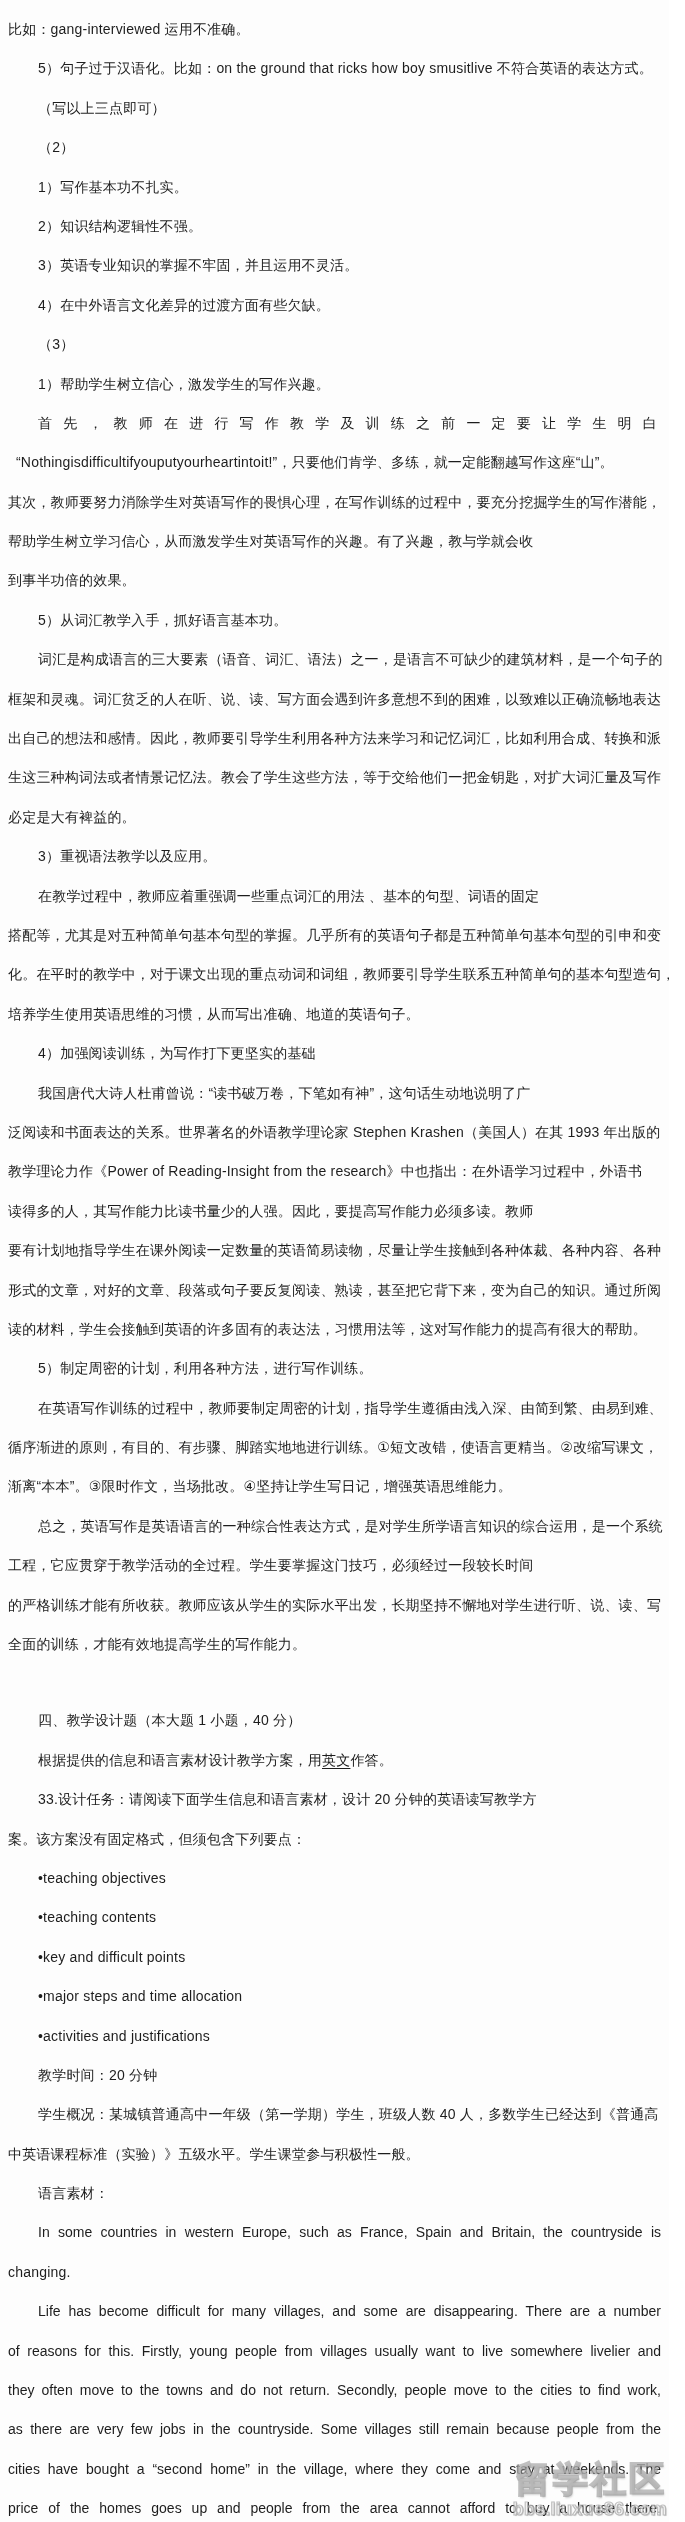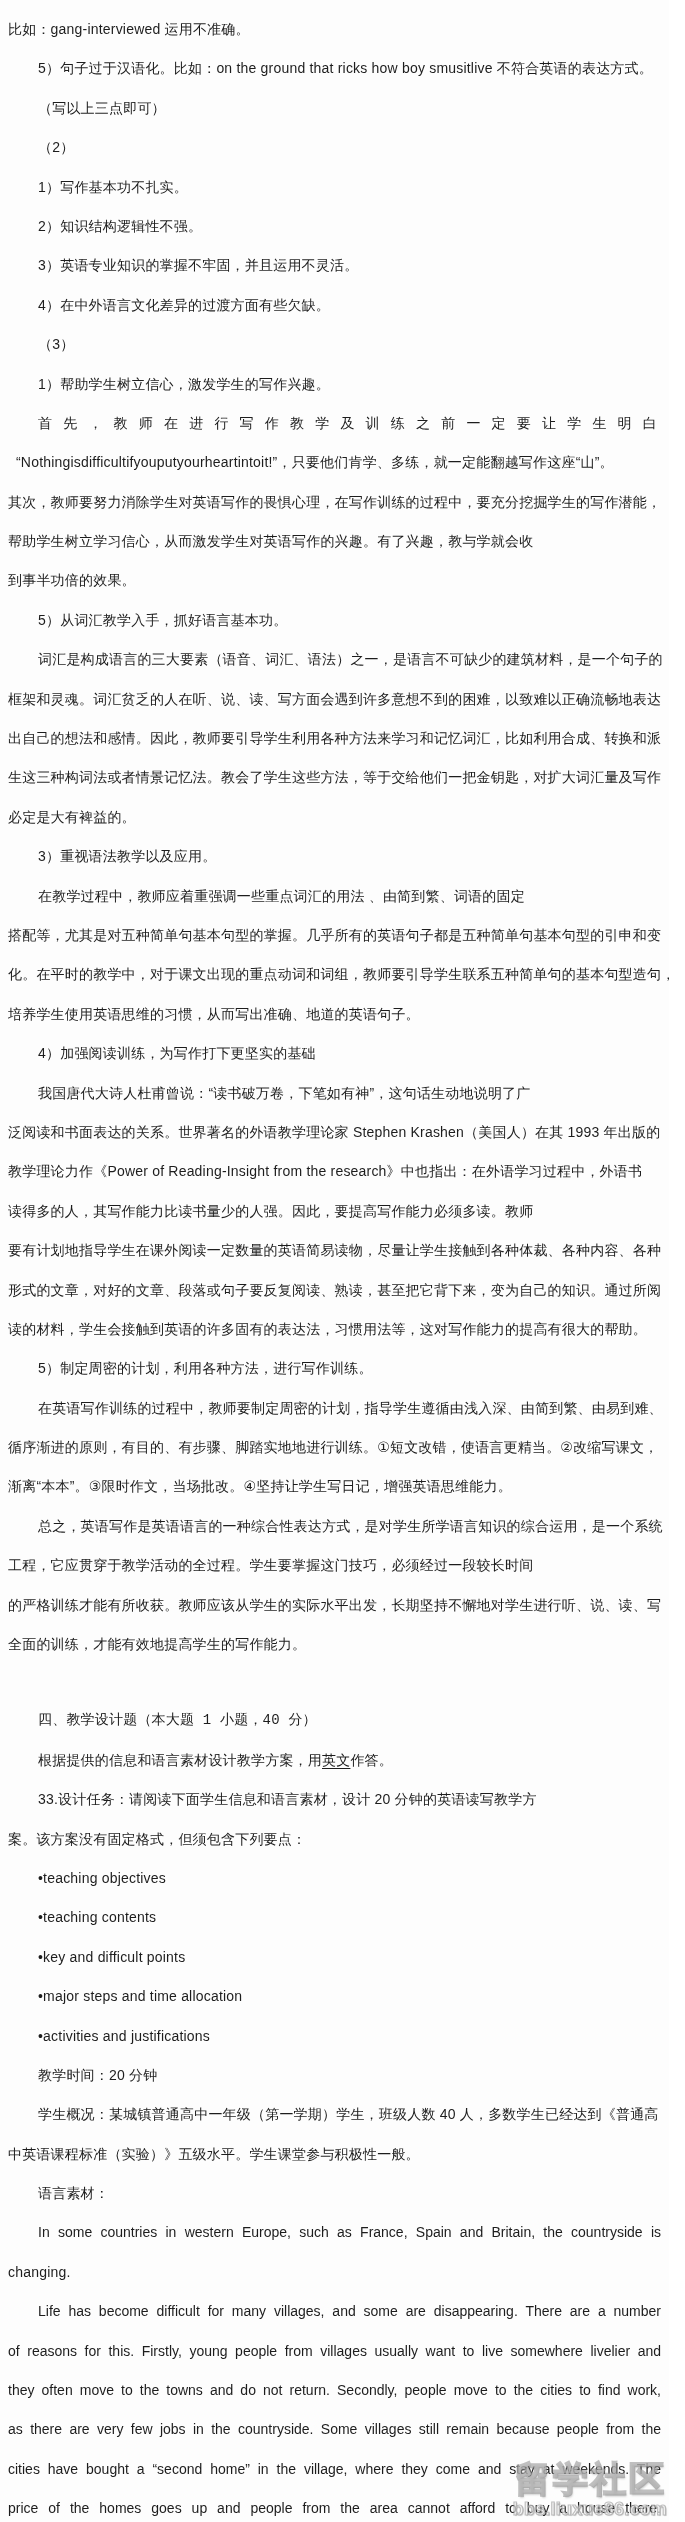--- a/index.html
+++ b/index.html
@@ -17,21 +17,21 @@
   .inner{padding-top:10px;}
   .ln{
     height:39.4px;
     line-height:39.4px;
     white-space:nowrap;
     overflow:hidden;
   }
   .ind0{padding-left:8px;padding-right:6px;}
   .ind1{padding-left:38px;padding-right:16px;}
   .indq{padding-left:16px;padding-right:6px;}
-  .gap{margin-top:37px;font-family:Liberation Mono, monospace;}
+  .gap{margin-top:37px;}
   .spread{text-align:justify;text-align-last:justify;padding-right:12px;}
   .ejust{text-align:justify;text-align-last:justify;padding-right:8px;letter-spacing:0;}
   .u{text-decoration:underline;text-underline-offset:3px;}
   .wm{
     position:absolute;
     right:2px;
     bottom:2px;
     text-align:right;
     font-weight:900;
     pointer-events:none;
@@ -72,21 +72,21 @@
     <div class="ln ind0">其次，教师要努力消除学生对英语写作的畏惧心理，在写作训练的过程中，要充分挖掘学生的写作潜能，</div>
     <div class="ln ind0">帮助学生树立学习信心，从而激发学生对英语写作的兴趣。有了兴趣，教与学就会收</div>
     <div class="ln ind0">到事半功倍的效果。</div>
     <div class="ln ind1">5）从词汇教学入手，抓好语言基本功。</div>
     <div class="ln ind1">词汇是构成语言的三大要素（语音、词汇、语法）之一，是语言不可缺少的建筑材料，是一个句子的</div>
     <div class="ln ind0">框架和灵魂。词汇贫乏的人在听、说、读、写方面会遇到许多意想不到的困难，以致难以正确流畅地表达</div>
     <div class="ln ind0">出自己的想法和感情。因此，教师要引导学生利用各种方法来学习和记忆词汇，比如利用合成、转换和派</div>
     <div class="ln ind0">生这三种构词法或者情景记忆法。教会了学生这些方法，等于交给他们一把金钥匙，对扩大词汇量及写作</div>
     <div class="ln ind0">必定是大有裨益的。</div>
     <div class="ln ind1">3）重视语法教学以及应用。</div>
-    <div class="ln ind1">在教学过程中，教师应着重强调一些重点词汇的用法 、由简到繁、词语的固定</div>
+    <div class="ln ind1">在教学过程中，教师应着重强调一些重点词汇的用法 、基本的句型、词语的固定</div>
     <div class="ln ind0">搭配等，尤其是对五种简单句基本句型的掌握。几乎所有的英语句子都是五种简单句基本句型的引申和变</div>
     <div class="ln ind0">化。在平时的教学中，对于课文出现的重点动词和词组，教师要引导学生联系五种简单句的基本句型造句，</div>
     <div class="ln ind0">培养学生使用英语思维的习惯，从而写出准确、地道的英语句子。</div>
     <div class="ln ind1">4）加强阅读训练，为写作打下更坚实的基础</div>
     <div class="ln ind1">我国唐代大诗人杜甫曾说：“读书破万卷，下笔如有神”，这句话生动地说明了广</div>
     <div class="ln ind0">泛阅读和书面表达的关系。世界著名的外语教学理论家 Stephen Krashen（美国人）在其 1993 年出版的</div>
     <div class="ln ind0">教学理论力作《Power of Reading-Insight from the research》中也指出：在外语学习过程中，外语书</div>
     <div class="ln ind0">读得多的人，其写作能力比读书量少的人强。因此，要提高写作能力必须多读。教师</div>
     <div class="ln ind0">要有计划地指导学生在课外阅读一定数量的英语简易读物，尽量让学生接触到各种体裁、各种内容、各种</div>
     <div class="ln ind0">形式的文章，对好的文章、段落或句子要反复阅读、熟读，甚至把它背下来，变为自己的知识。通过所阅</div>

